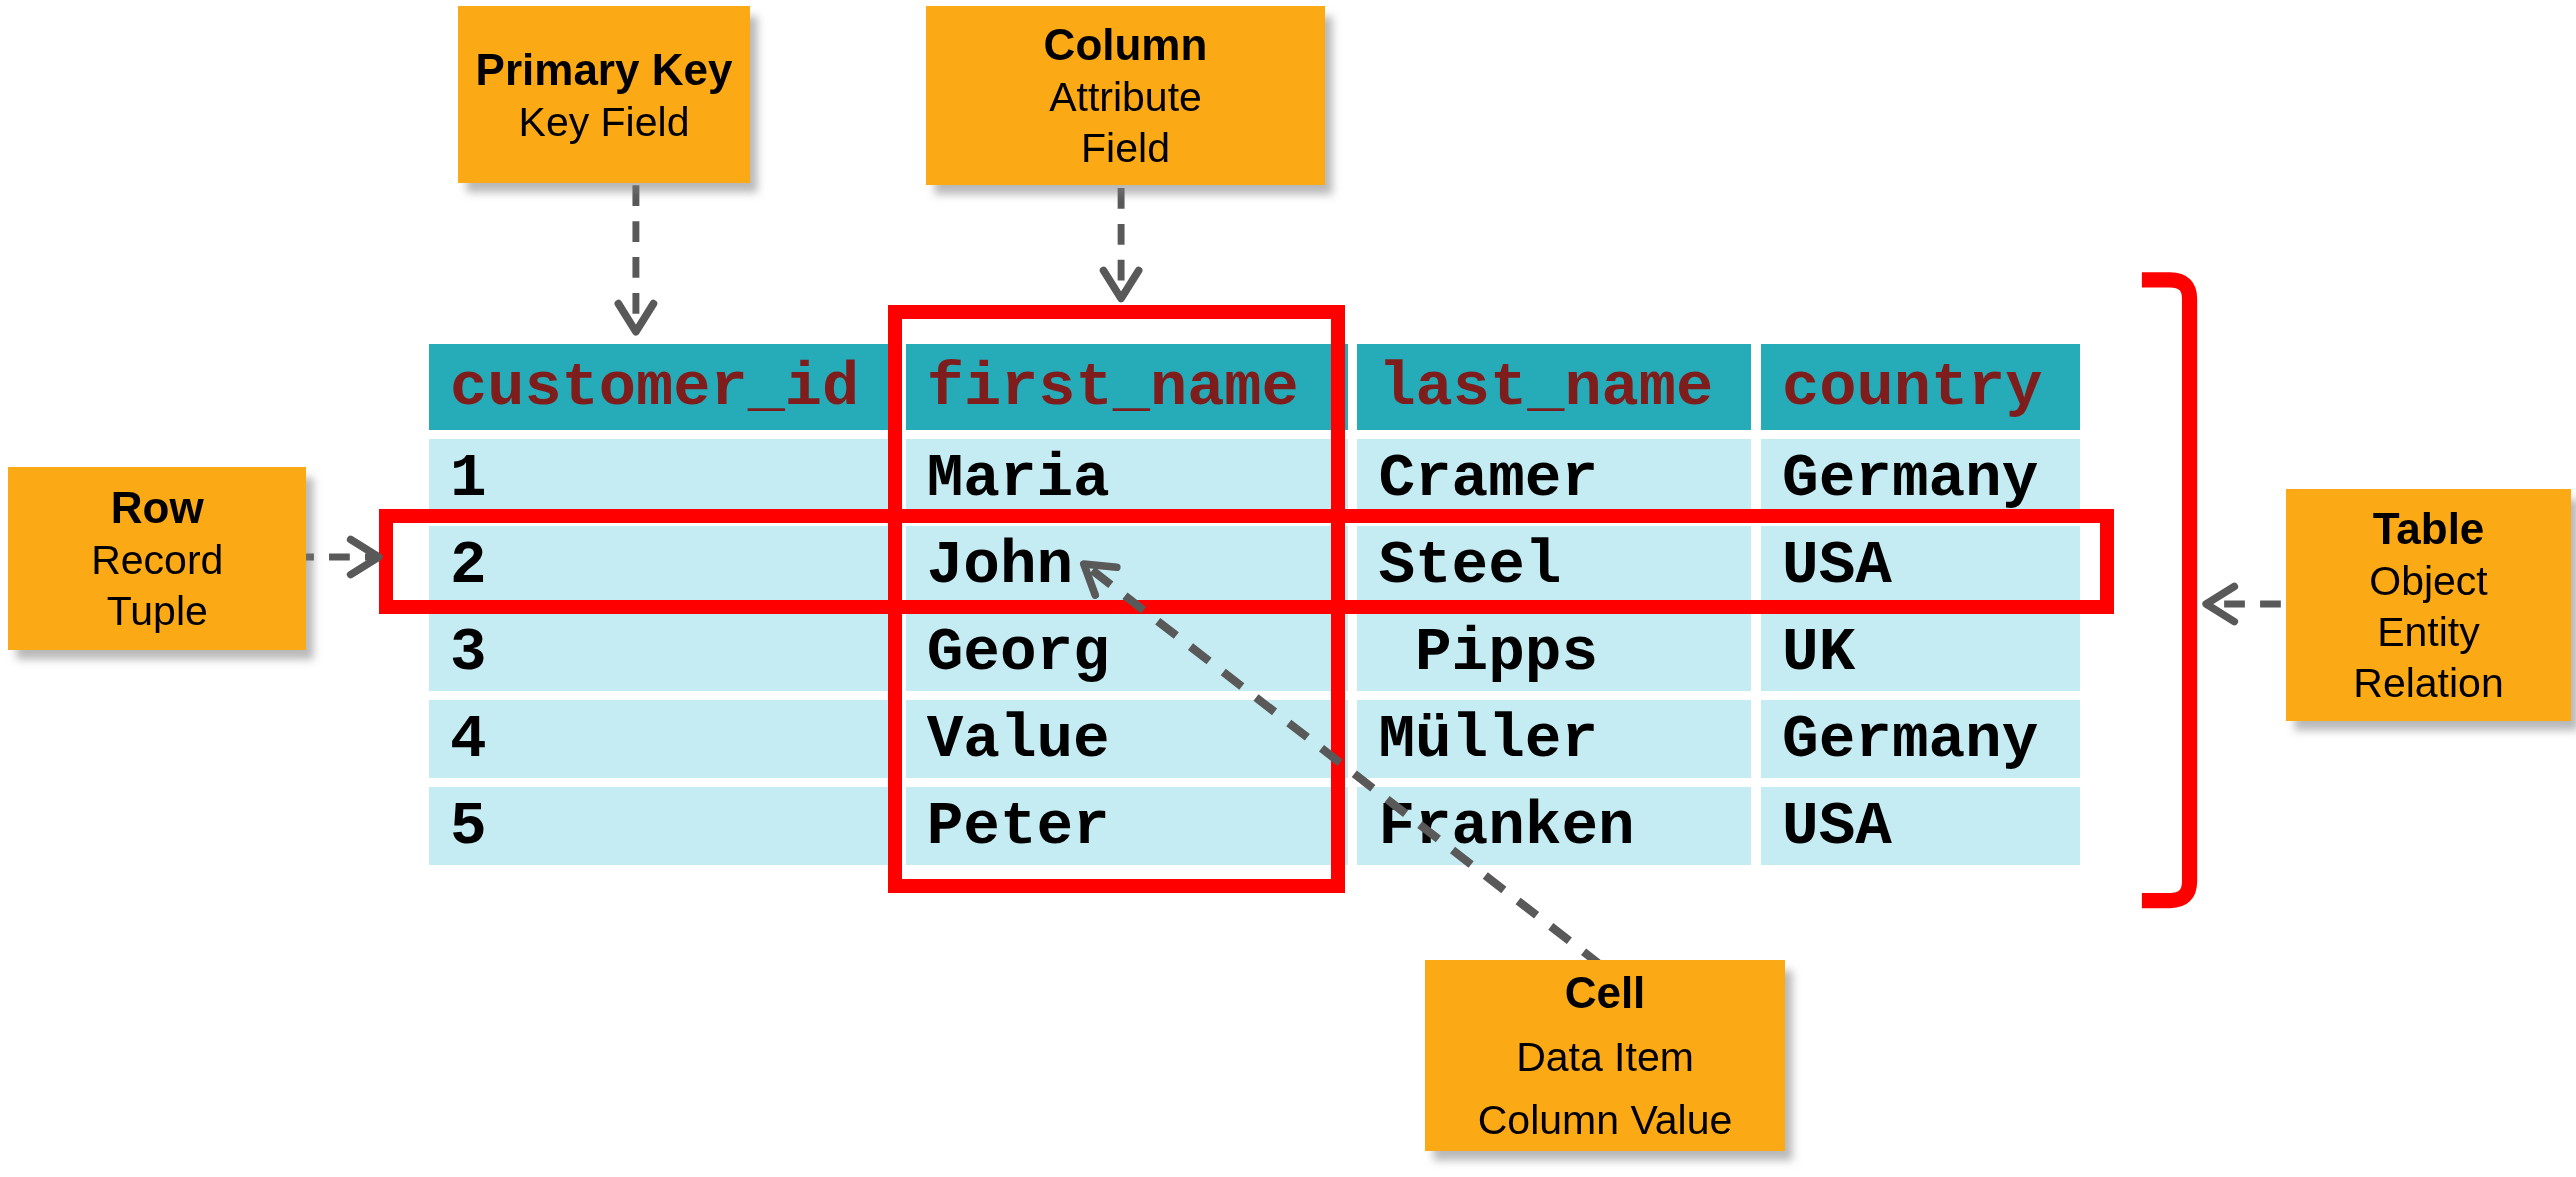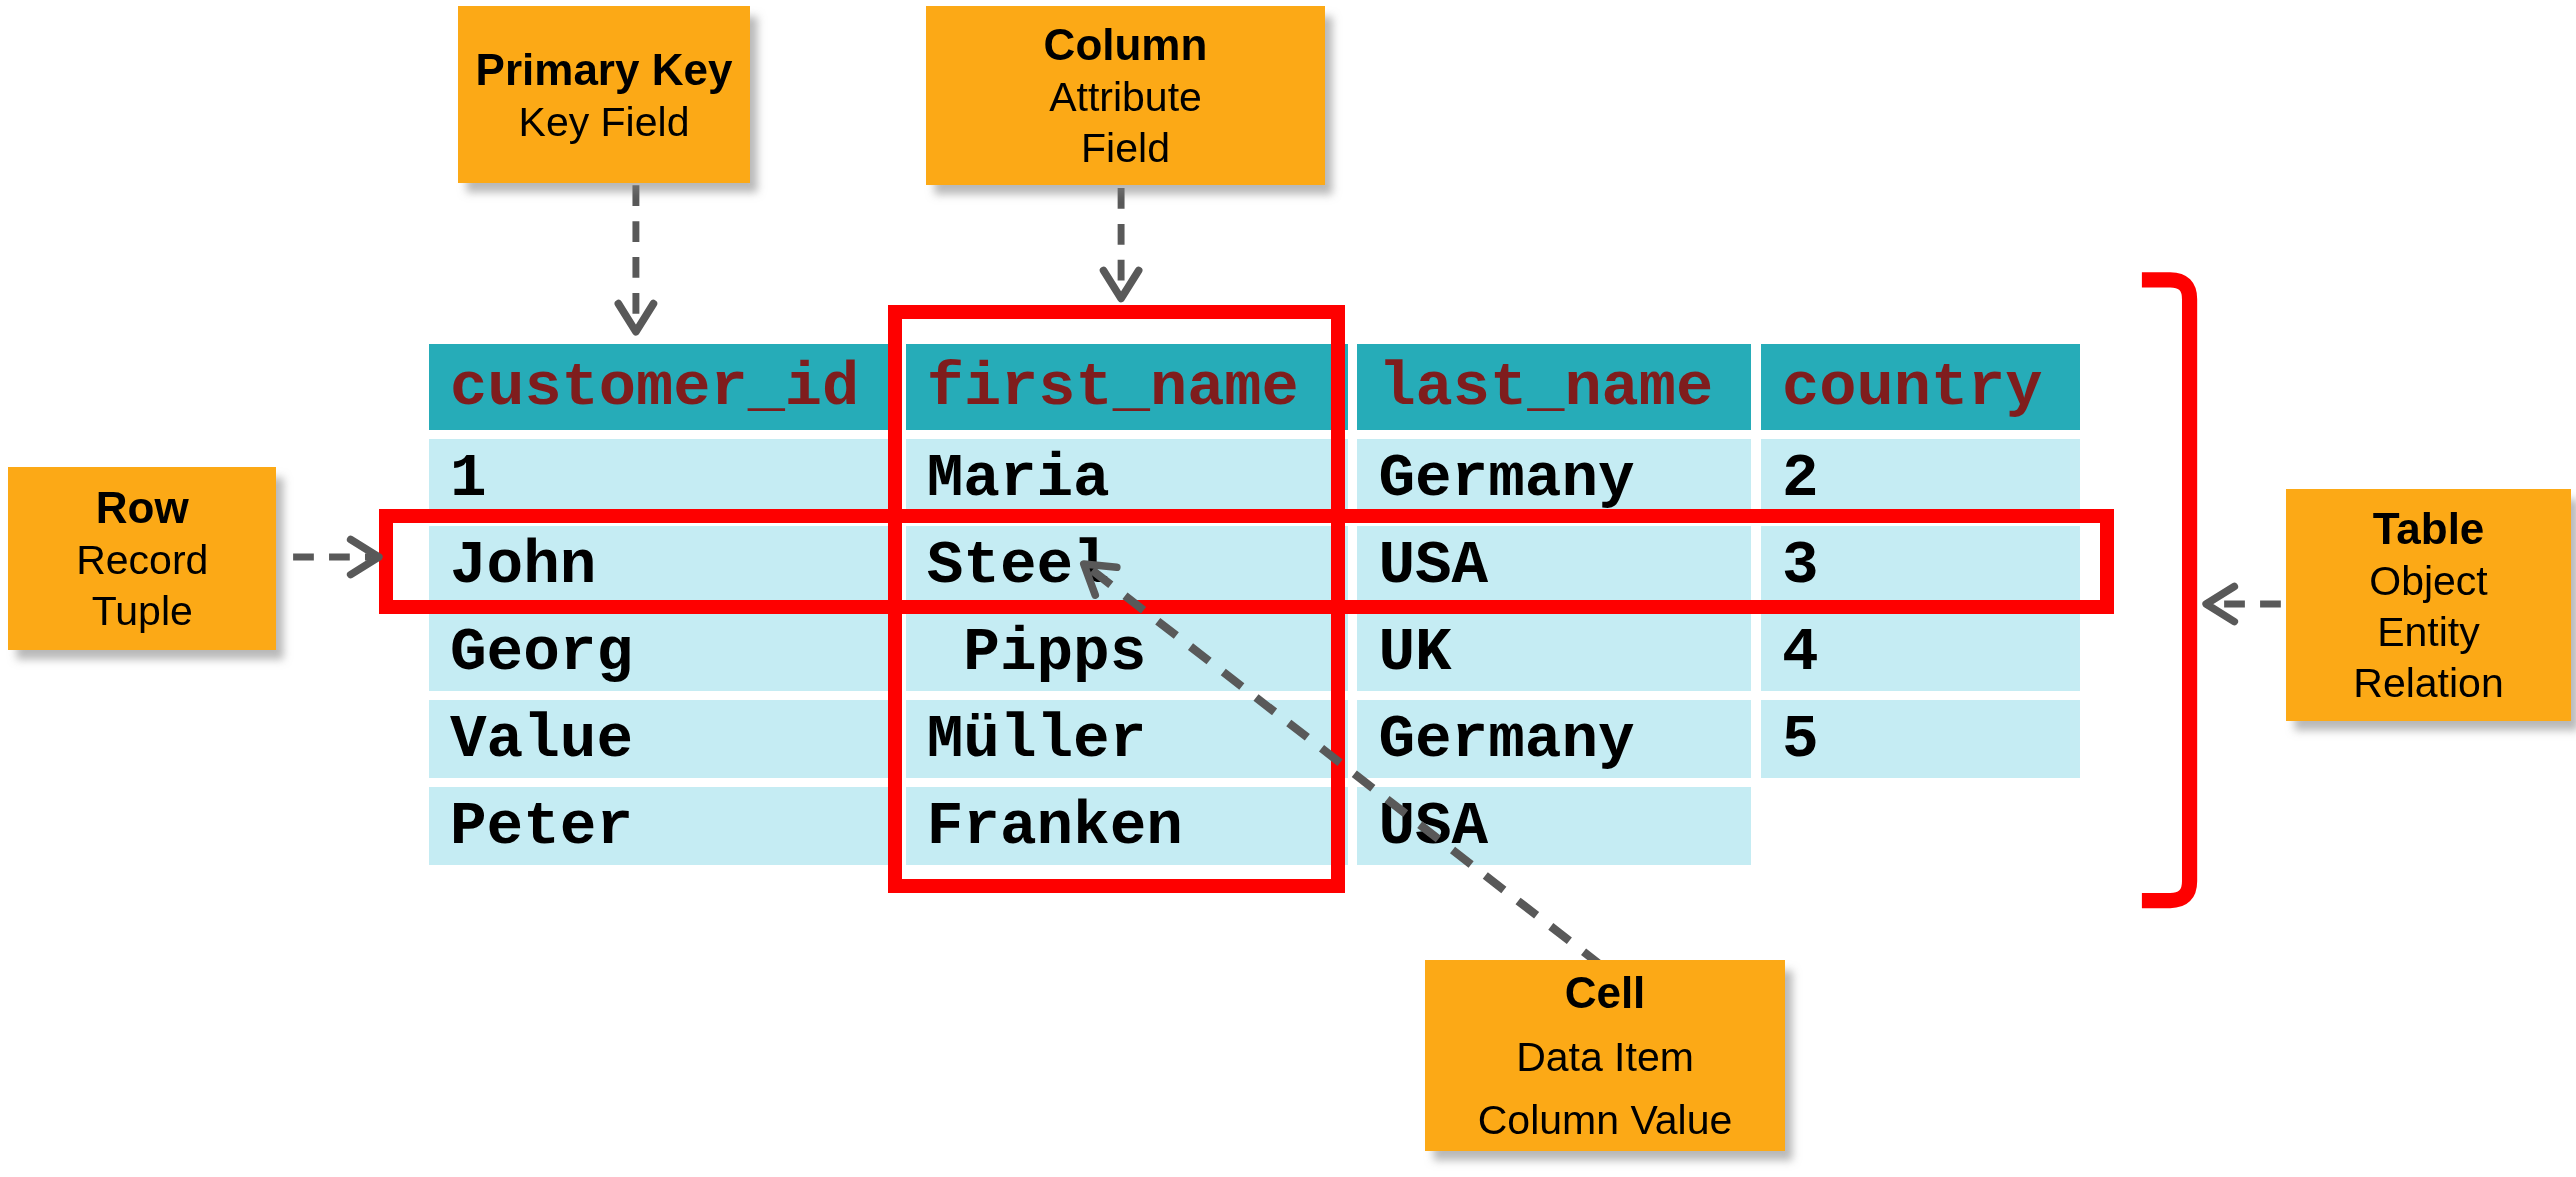--- a/index.html
+++ b/index.html
@@ -50,37 +50,38 @@
     display:flex;flex-direction:column;
     align-items:center;justify-content:center;
     text-align:center;
     box-shadow:8.3px 9.7px 8.3px rgba(125,125,125,0.55);
     z-index:5;
   }
   .callout .t{font-weight:700;font-size:44px;line-height:1.25;}
   .callout .s{font-weight:400;font-size:41px;line-height:1.25;}
   .co-primary-key{left:458px;top:6.2px;width:292px;height:177px;}
   .co-column{left:926px;top:6.2px;width:399px;height:179px;text-align:right;}
-  .co-row{left:8.3px;top:467px;width:268px;height:183px;}
+  .co-row{left:8.3px;top:467px;width:298px;height:183px;}
   .co-table{left:2286px;top:489px;width:285px;height:232px;}
   .co-cell{left:1425px;top:960px;width:360px;height:191px;gap:12px;}
 </style>
 </head>
 <body>
 
 <div class="canvas">
 
   <div class="dbtable">
     <div class="th">customer_id</div>
     <div class="th">first_name</div>
     <div class="th">last_name</div>
     <div class="th">country</div>
 
     <div class="td">1</div>
     <div class="td">Maria</div>
+    <div class="td">Cramer</div>
     <div class="td">Germany</div>
 
     <div class="td">2</div>
     <div class="td">John</div>
     <div class="td">Steel</div>
     <div class="td">USA</div>
 
     <div class="td">3</div>
     <div class="td">Georg</div>
     <div class="td"> Pipps</div>

